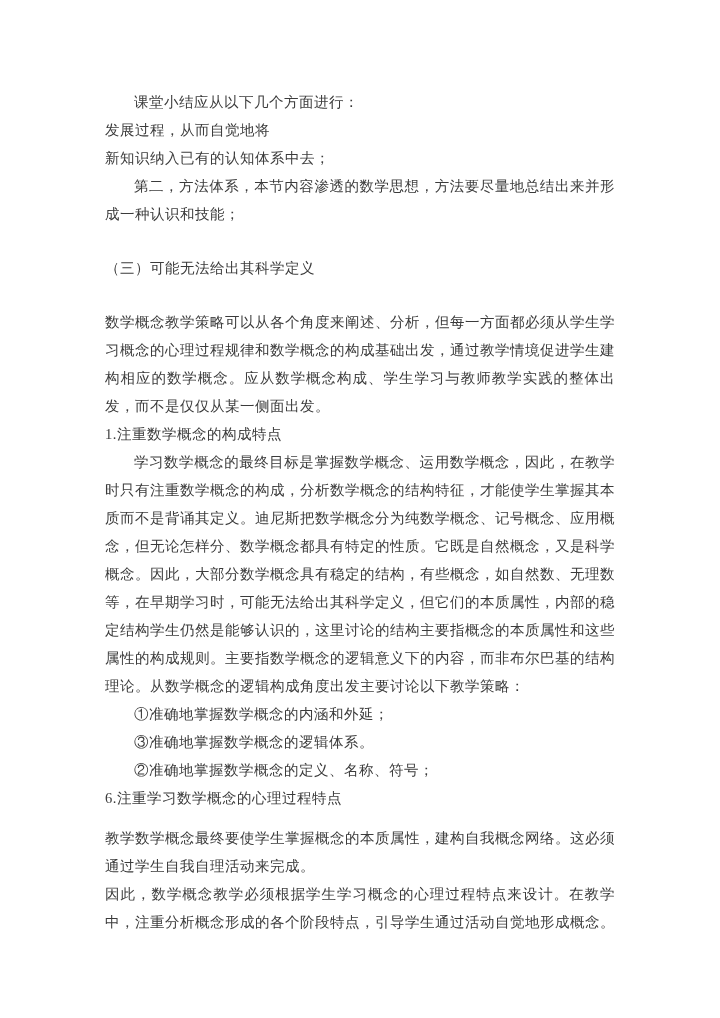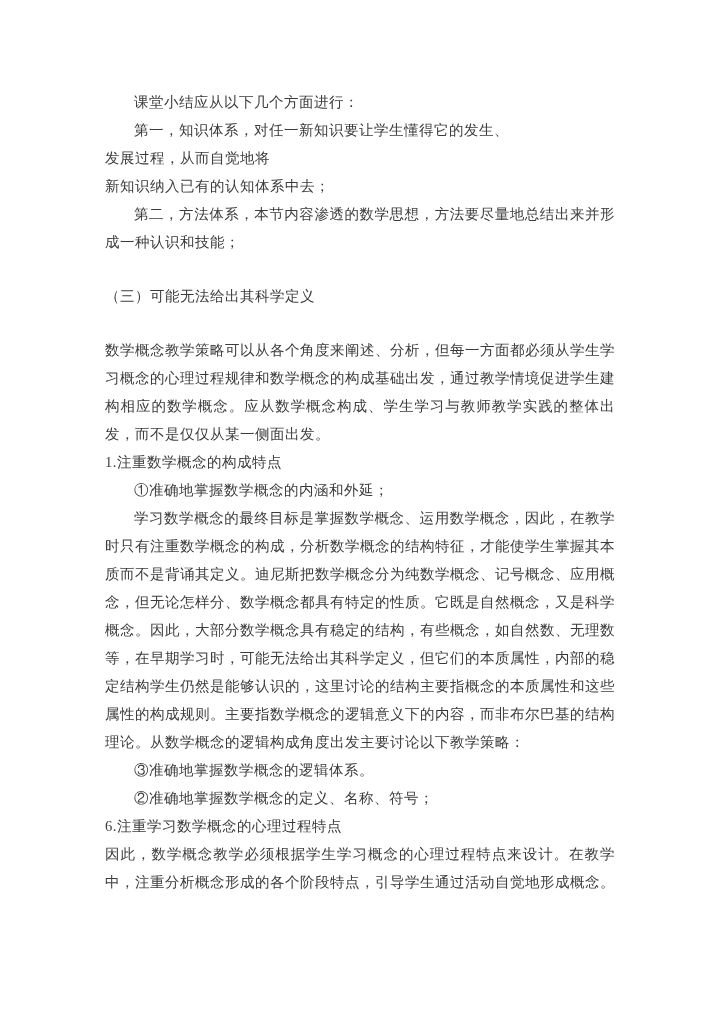--- a/index.html
+++ b/index.html
@@ -42,29 +42,29 @@
   }
   .heading {
     text-align: left !important;
   }
 </style>
 </head>
 <body>
 
 <div class="page">
   <p class="indent">课堂小结应从以下几个方面进行：</p>
-  <p class="indent">第一，知识体系，对任一新知识要让学生懂得它的发生、</p>
   <p class="right">发展过程，从而自觉地将</p>
   <p>新知识纳入已有的认知体系中去；</p>
   <p class="indent">第二，方法体系，本节内容渗透的数学思想，方法要尽量地总结出来并形成一种认识和技能；</p>
 
   <p class="heading gap-lg">（三）可能无法给出其科学定义</p>
 
   <p class="gap-lg">数学概念教学策略可以从各个角度来阐述、分析，但每一方面都必须从学生学习概念的心理过程规律和数学概念的构成基础出发，通过教学情境促进学生建构相应的数学概念。应从数学概念构成、学生学习与教师教学实践的整体出发，而不是仅仅从某一侧面出发。</p>
   <p>1.注重数学概念的构成特点</p>
+  <p class="indent">学习数学概念的最终目标是掌握数学概念、运用数学概念，因此，在教学时只有注重数学概念的构成，分析数学概念的结构特征，才能使学生掌握其本质而不是背诵其定义。迪尼斯把数学概念分为纯数学概念、记号概念、应用概念，但无论怎样分、数学概念都具有特定的性质。它既是自然概念，又是科学概念。因此，大部分数学概念具有稳定的结构，有些概念，如自然数、无理数等，在早期学习时，可能无法给出其科学定义，但它们的本质属性，内部的稳定结构学生仍然是能够认识的，这里讨论的结构主要指概念的本质属性和这些属性的构成规则。主要指数学概念的逻辑意义下的内容，而非布尔巴基的结构理论。从数学概念的逻辑构成角度出发主要讨论以下教学策略：</p>
   <p class="indent">①准确地掌握数学概念的内涵和外延；</p>
-  <p class="indent">学习数学概念的最终目标是掌握数学概念、运用数学概念，因此，在教学时只有注重数学概念的构成，分析数学概念的结构特征，才能使学生掌握其本质而不是背诵其定义。迪尼斯把数学概念分为纯数学概念、记号概念、应用概念，但无论怎样分、数学概念都具有特定的性质。它既是自然概念，又是科学概念。因此，大部分数学概念具有稳定的结构，有些概念，如自然数、无理数等，在早期学习时，可能无法给出其科学定义，但它们的本质属性，内部的稳定结构学生仍然是能够认识的，这里讨论的结构主要指概念的本质属性和这些属性的构成规则。主要指数学概念的逻辑意义下的内容，而非布尔巴基的结构理论。从数学概念的逻辑构成角度出发主要讨论以下教学策略：</p>
   <p class="indent">③准确地掌握数学概念的逻辑体系。</p>
   <p class="indent">②准确地掌握数学概念的定义、名称、符号；</p>
   <p>6.注重学习数学概念的心理过程特点</p>
 
+  <p class="gap-sm">教学数学概念最终要使学生掌握概念的本质属性，建构自我概念网络。这必须通过学生自我自理活动来完成。</p>
   <p>因此，数学概念教学必须根据学生学习概念的心理过程特点来设计。在教学中，注重分析概念形成的各个阶段特点，引导学生通过活动自觉地形成概念。</p>
 </div>
 
 </body></html>

